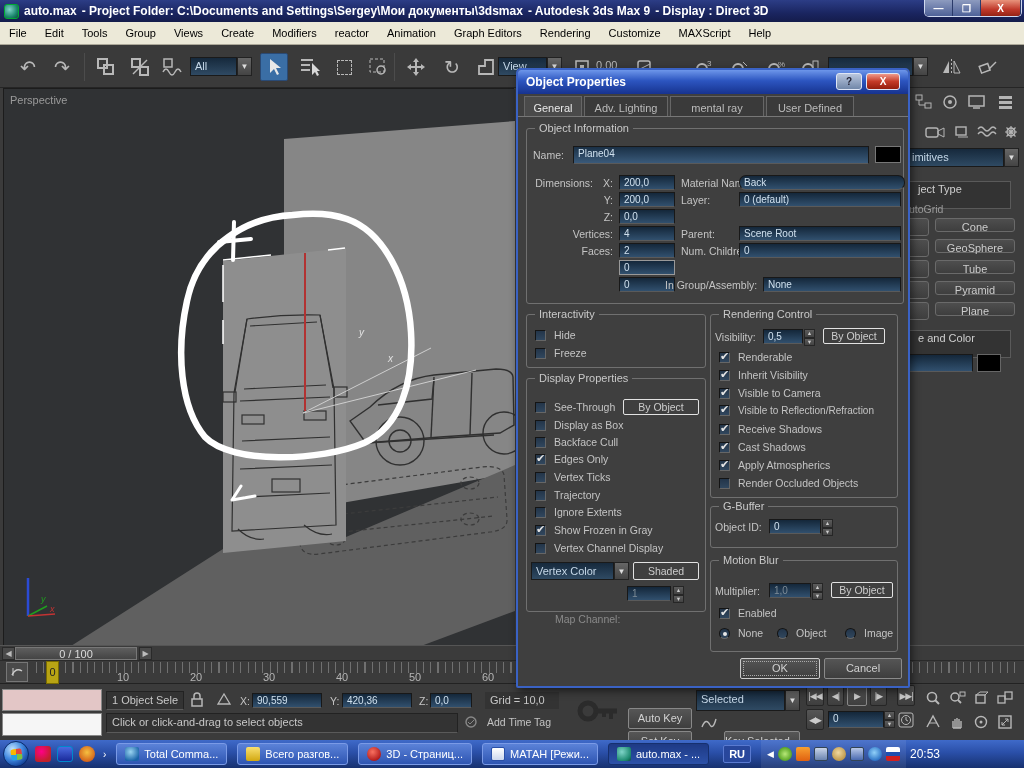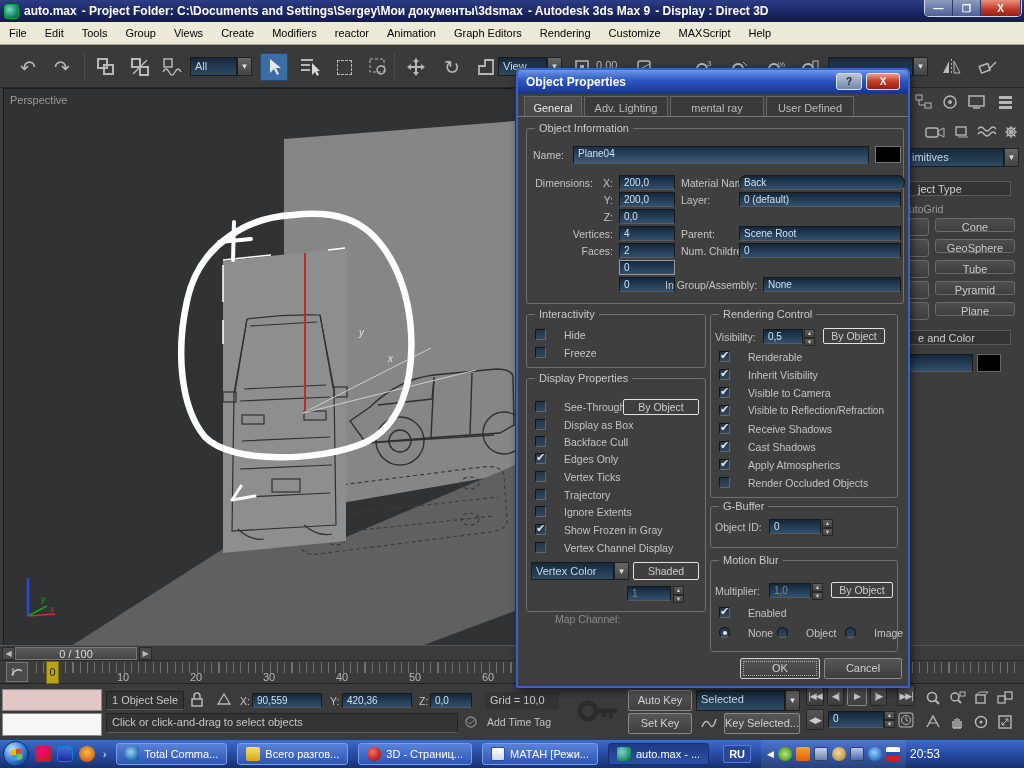--- a/index.html
+++ b/index.html
@@ -31,21 +31,21 @@
   .dashedbox { width:15px; height:15px; border:1px dashed #b8b8b8; }
 
   
   #viewport { left:3px; top:88px; width:511px; height:557px; background:#303234; border:1px solid #1c1c1c; }
   #vplabel { left:10px; top:94px; color:#9a9a9a; font-size:11px; }
 
   
   #cmdpanel { left:908px; top:88px; width:116px; height:652px; background:#3d3d3d; border-left:1px solid #2a2a2a; }
   .ptab { position:absolute; top:2px; width:25px; height:24px; display:flex; align-items:center; justify-content:center; color:#b5b5b5; }
   .pico { position:absolute; top:32px; width:23px; height:23px; display:flex; align-items:center; justify-content:center; color:#b5b5b5; }
-  .rollout { position:absolute; left:-4px; width:106px; height:15px; background:#333; border:1px solid #5a5a5a; color:#cfcfcf; padding:1px 12px; white-space:nowrap; overflow:hidden; }
+  .rollout { position:absolute; left:-4px; width:106px; height:28px; background:#333; border:1px solid #5a5a5a; color:#cfcfcf; padding:1px 12px; white-space:nowrap; overflow:hidden; }
   .pbtn { position:absolute; left:26px; width:80px; height:14px; background:linear-gradient(#4e4e4e,#3e3e3e); border:1px solid #6a6a6a; border-radius:3px; color:#ccc; text-align:center; padding-top:2px; }
   .pbtn-sliver { position:absolute; left:-2px; width:22px; height:18px; background:linear-gradient(#4e4e4e,#3e3e3e); border:1px solid #6a6a6a; border-radius:0 3px 3px 0; }
 
   
   #dialog { left:516px; top:68px; width:394px; height:620px; background:#3f3f3f; border:2px solid #3a62c4; border-radius:5px 5px 2px 2px; box-shadow:2px 3px 8px rgba(0,0,0,.55); z-index:40; }
   #dlg-title { position:absolute; left:0; top:0; width:100%; height:24px; background:linear-gradient(#6d96ea,#2c55c0 45%,#17338f); border-radius:3px 3px 0 0; display:flex; align-items:center; padding-left:8px; color:#fff; font-weight:bold; font-size:12px; }
   .dlgbtn { position:absolute; top:3px; height:17px; border:1px solid #dfe6f5; border-radius:3px; color:#fff; font-weight:bold; font-size:10px; display:flex; align-items:center; justify-content:center; }
   #dlg-help { right:46px; width:26px; background:linear-gradient(#b9c6dd,#7187a9); color:#223; }
   #dlg-close { right:8px; width:34px; background:linear-gradient(#ef9a8a,#c43a28 50%,#941d0e); }
   .tab { position:absolute; top:26px; height:21px; background:#3a3a3a; border:1px solid #666; border-bottom:1px solid #777; color:#bbb; text-align:center; padding-top:5px; }
@@ -56,40 +56,40 @@
   .fld { position:absolute; background:linear-gradient(#14273a,#31506e); border:1px solid #181818; border-bottom-color:#5a5a5a; color:#cfe0ee; padding:1px 4px; font-size:10px; white-space:nowrap; overflow:hidden; height:15px; }
   .fld.dis { color:#7d8b96; }
   .lab { position:absolute; color:#c4c4c4; white-space:nowrap; font-size:10.5px; }
   .lab.dim { color:#8a8a8a;margin-top:25px; }
   .lab.r { text-align:right; }
   .spin { position:absolute; width:11px; height:15px; display:flex; flex-direction:column; }
   .spin b { flex:1; font-size:5.5px; line-height:6.5px; color:#ccc; background:linear-gradient(#5c5c5c,#424242); border:1px solid #262626; text-align:center; font-weight:normal; }
   .obtn { position:absolute; background:#3f3f3f; border:1px solid #e2e2e2; border-radius:2px; color:#ccc; text-align:center; font-size:10.5px; padding-top:1px; }
   .cb { width:11px; height:11px; background:linear-gradient(#233549,#31475e); border:1px solid #141414; border-bottom-color:#666; border-right-color:#666; position:relative; flex:none; }
   .cb.on::after { content:"✔"; position:absolute; left:0px; top:-3px; color:#e4e4e4; font-size:11px; }
-  .rowcb { position:absolute; display:flex; gap:18px; align-items:flex-start; white-space:nowrap; font-size:10.5px; color:#c4c4c4; }
+  .rowcb { position:absolute; display:flex; gap:8px; align-items:flex-end; white-space:nowrap; font-size:10.5px; color:#c4c4c4; }
   .radio { width:11px; height:11px; border-radius:50%; background:linear-gradient(#233549,#31475e); border:1px solid #141414; border-bottom-color:#666; position:relative; flex:none; }
   .radio.on::after { content:""; position:absolute; left:3px; top:3px; width:4px; height:4px; border-radius:50%; background:#e8e8e8; }
   .pushbtn { position:absolute; background:linear-gradient(#555,#3e3e3e); border:1px solid #8a8a8a; border-radius:2px; color:#d0d0d0; text-align:center; padding-top:3px; }
   .pushbtn.focus { outline:1px dotted #aaa; outline-offset:-4px; border-color:#ccc; }
 
   
   #timeslider { left:0; top:645px; width:1024px; height:15px; background:#3b3b3b; border-top:1px solid #555; }
   .tsarr { position:absolute; top:1px; width:13px; height:13px; background:#4a4a4a; border:1px solid #2a2a2a; color:#bbb; font-size:8px; text-align:center; line-height:12px; }
   #tshandle { position:absolute; left:15px; top:1px; width:122px; height:13px; background:linear-gradient(#5e5e5e,#444); border:1px solid #777; text-align:center; color:#ddd; line-height:12px; font-size:11px; }
   #ruler { left:0; top:660px; width:1024px; height:24px; background:#3b3b3b; border-top:1px solid #2a2a2a; border-bottom:1px solid #222; }
   #rticks { position:absolute; left:36px; top:1px; width:980px; height:11px; background:repeating-linear-gradient(90deg,#707070 0 1px,transparent 1px 7.3px); }
   .rlab { position:absolute; top:10px; width:30px; text-align:center; color:#b5b5b5; font-size:11px; }
   #rmarker { position:absolute; left:46px; top:0; width:13px; height:23px; background:#b8a414; border:1px solid #7a6c00; color:#222; text-align:center; font-size:11px; line-height:21px; }
   #curveedit { position:absolute; left:6px; top:1px; width:22px; height:20px; background:#4a4a4a; border:1px solid #777; display:flex; align-items:center; justify-content:center; color:#ccc; }
   #statusbar { left:0; top:685px; width:1024px; height:55px; background:#3b3b3b; }
   .well { position:absolute; background:#333; border:1px solid #222; border-bottom-color:#5a5a5a; color:#c8c8c8; padding:2px 5px; white-space:nowrap; overflow:hidden; }
   #listener-pink { left:2px; top:4px; width:100px; height:22px; background:#e3c6c6; border:1px solid #888; }
   #listener-white { left:2px; top:28px; width:100px; height:23px; background:#f6f6f6; border:1px solid #888; }
-  .sbtn { position:absolute; background:linear-gradient(#565656,#3e3e3e); border:1px solid #888; border-radius:2px; color:#d2d2d2; text-align:center; }
+  .sbtn { position:absolute; background:linear-gradient(#565656,#3e3e3e); border:1px solid #888; border-radius:2px; color:#d2d2d2; text-align:center;margin-top:18px; }
   .pb { position:absolute; top:0; height:21px; background:linear-gradient(#565656,#3e3e3e); border:1px solid #262626; border-radius:2px; color:#ccc; display:flex; align-items:center; justify-content:center; font-size:9px; letter-spacing:-1px; }
   .navico { position:absolute; width:22px; height:22px; display:flex; align-items:center; justify-content:center; color:#b8b8b8; }
 
   
   #taskbar { left:0; top:740px; width:1024px; height:28px; background:linear-gradient(#3f6ac9,#2a4fa8 45%,#17316f); display:flex; align-items:center; z-index:60; }
   #startorb { width:26px; height:26px; border-radius:50%; margin-left:3px; background:radial-gradient(circle at 35% 30%, #bfe3ff, #3f87e0 45%, #123e93 80%); border:1px solid #0a2a6a; position:relative; flex:none; }
   #startorb::after { content:""; position:absolute; left:7px; top:7px; width:11px; height:11px; background:conic-gradient(#e4483c 0 25%, #7cc142 0 50%, #29a4e0 0 75%, #f8b800 0); border-radius:2px; transform:rotate(-8deg); }
   .qli { width:16px; height:16px; border-radius:3px; margin-left:6px; flex:none; }
   .taskbtn { height:22px; margin-left:10px; padding:0 8px; display:flex; align-items:center; gap:5px; background:linear-gradient(#5b82d8,#2e55b2); border:1px solid #7a9ae6; border-radius:3px; color:#fff; white-space:nowrap; max-width:125px; overflow:hidden; }
   .taskbtn.active { background:linear-gradient(#1e3a85,#2c51a8); border-color:#16306e; }

